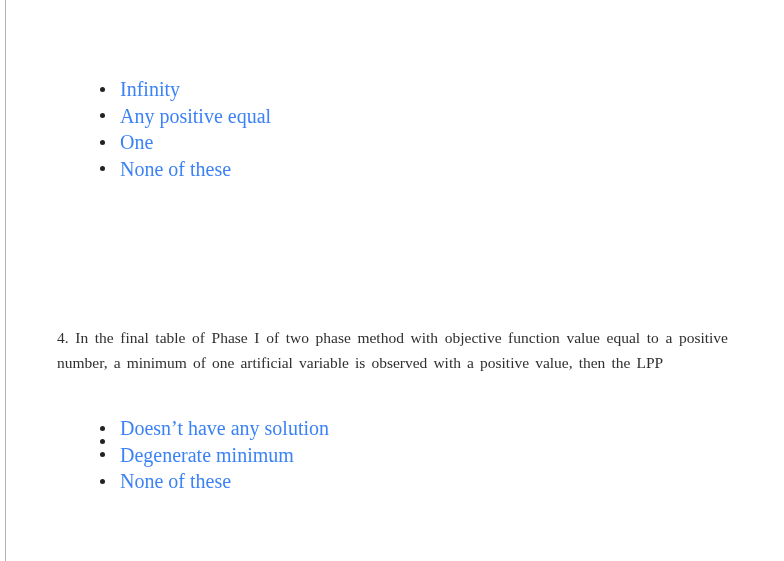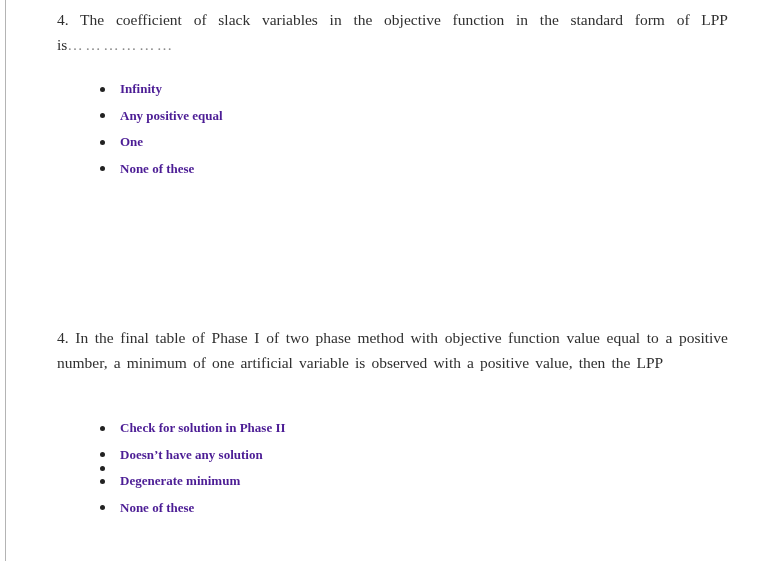--- a/index.html
+++ b/index.html
@@ -56,25 +56,24 @@
   }
 
   .options {
     list-style: none;
     margin: 0;
     padding: 0;
   }
   .option-item {
     position: relative;
     padding-left: 63px;
-    font-size: 13px;
+    font-size: 20px;
     line-height: 26.5px;
-    color: #4c1d95;
+    color: #3b82f6;
     white-space: nowrap;
-    font-weight: bold;
   }
   .option-item .bullet {
     position: absolute;
     left: 43px;
     top: 50%;
     width: 5px;
     height: 5px;
     margin-top: -2.5px;
     background: #222222;
     border-radius: 50%;
@@ -86,23 +85,20 @@
   #q5-block { top: 325px; }
   #q5-options { position: absolute; left: 57px; top: 415px; width: 671px; }
 </style>
 </head>
 <body>
 
 <div class="page">
 
   <div class="scan-edge"></div>
 
-  <div class="question-block" id="q4-block">
-    <p class="stem"><span>4. The coefficient of slack variables in the objective function in the standard form of LPP is</span><span class="blank">………………</span></p>
-  </div>
 
   <ul class="options" id="q4-options">
     <li class="option-item">
       <span class="bullet"></span>
       <span>Infinity</span>
     </li>
     <li class="option-item">
       <span class="bullet"></span>
       <span>Any positive equal</span>
     </li>
@@ -116,24 +112,20 @@
     </li>
   </ul>
 
   <div class="question-block" id="q5-block">
     <p class="stem">4. In the final table of Phase I of two phase method with objective function value equal to a positive number, a minimum of one artificial variable is observed with a positive value, then the LPP</p>
   </div>
 
   <ul class="options" id="q5-options">
     <li class="option-item">
       <span class="bullet"></span>
-      <span>Check for solution in Phase II</span>
-    </li>
-    <li class="option-item">
-      <span class="bullet"></span>
       <span>Doesn’t have any solution</span>
     </li>
     <li class="option-item">
       <span class="bullet"></span>
     </li>
     <li class="option-item">
       <span class="bullet"></span>
       <span>Degenerate minimum</span>
     </li>
     <li class="option-item">

